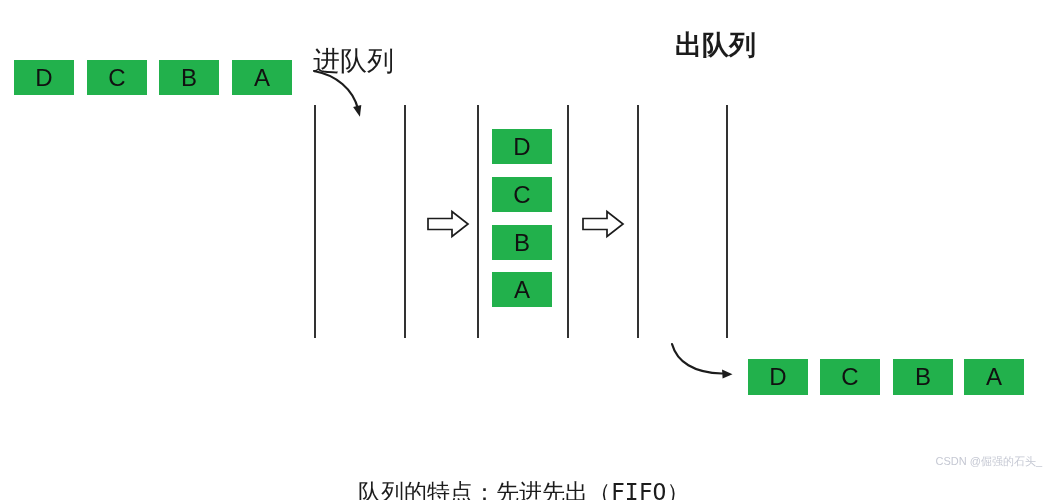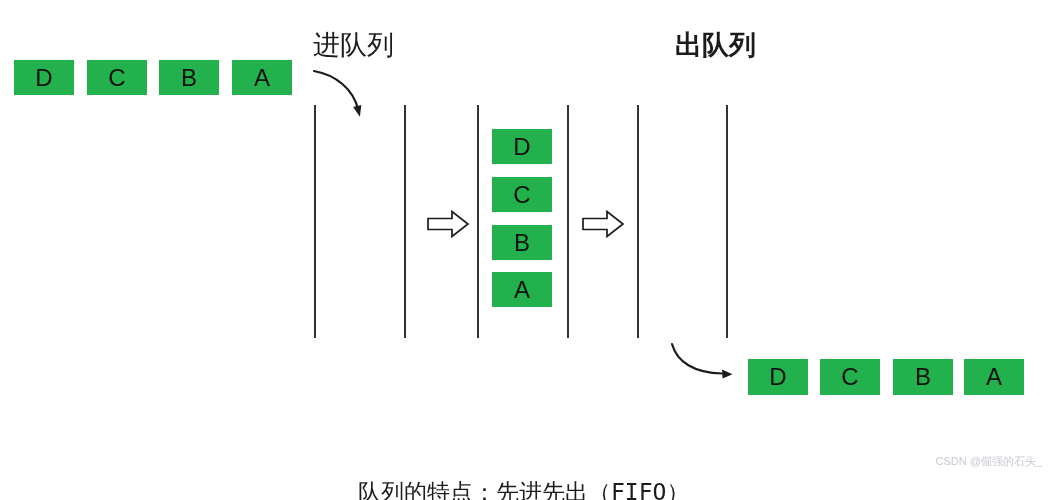--- a/index.html
+++ b/index.html
@@ -89,21 +89,21 @@
       <path d="M 314 71 C 336 75 353 89 358 109" fill="none" stroke="#1c1c1c" stroke-width="2.2" stroke-linecap="round"></path>
       <polygon points="359.9,116.8 353.1,107.1 361.3,105.1" fill="#1c1c1c"></polygon>
     </g>
 
     <g>
       <path d="M 672 344 C 677 362 694 373 722 373.5" fill="none" stroke="#1c1c1c" stroke-width="2.2" stroke-linecap="round"></path>
       <polygon points="732.5,374.3 722,369.4 722.6,378.6" fill="#1c1c1c"></polygon>
     </g>
   </svg>
 
-  <div class="zone-label" style="left:313px;top:30px;text-align:right;">进队列</div>
+  <div class="zone-label" style="left:313px;top:46px;text-align:right;">进队列</div>
   <div class="zone-label" style="left:675px;top:30px;font-weight:bold;">出队列</div>
 
   <div>
     <div class="qbox" style="left:14px;top:60px;">D</div>
     <div class="qbox" style="left:87px;top:60px;">C</div>
     <div class="qbox" style="left:159px;top:60px;">B</div>
     <div class="qbox" style="left:232px;top:60px;">A</div>
   </div>
 
   <div>

